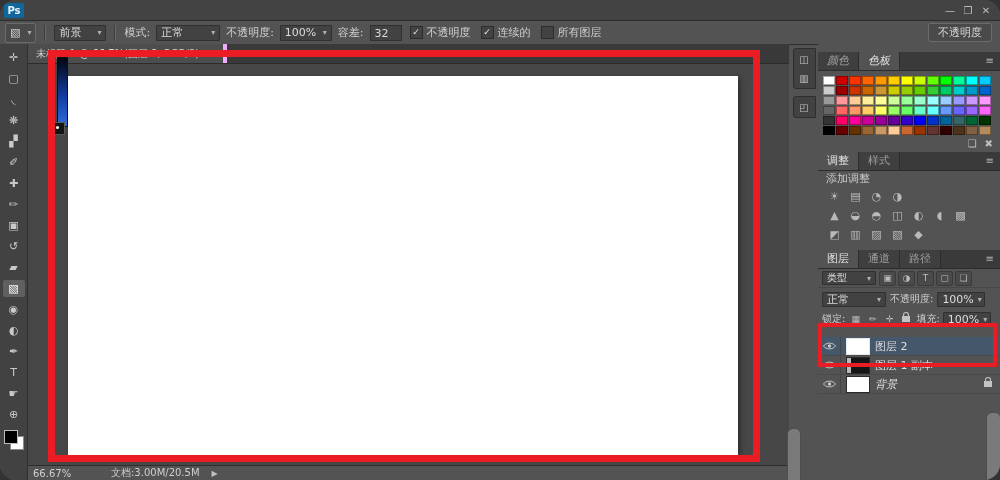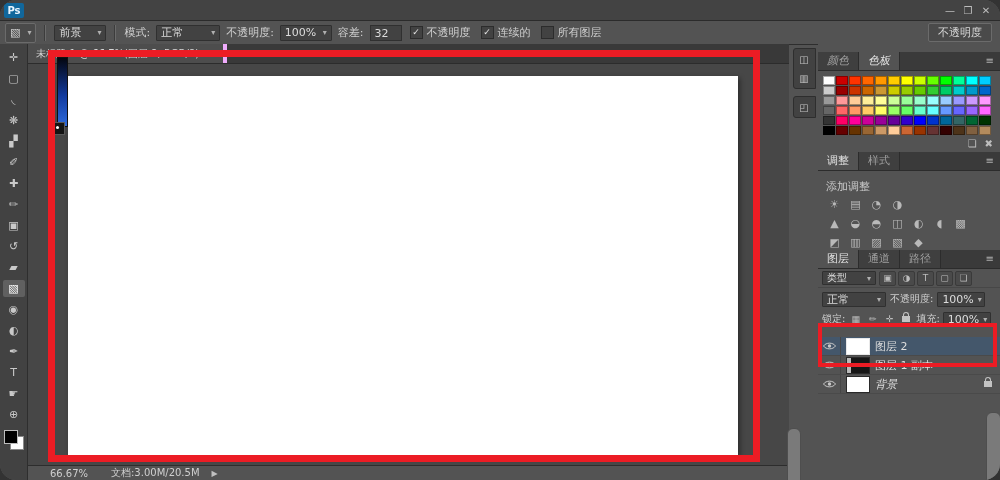--- a/index.html
+++ b/index.html
@@ -61,21 +61,21 @@
     border-right:4px solid #f0abfc;font-size:10px;color:#d6d6d6;height:19px;white-space:nowrap;}
   .doc-close{color:#a8a8a8;font-size:10px;}
   .canvas-white{position:absolute;left:40px;top:32px;width:670px;height:379px;background:#ffffff;
     box-shadow:2px 2px 5px rgba(0,0,0,.4);}
   .gradient-strip{position:absolute;left:29px;top:13px;width:9px;height:68px;border:1px solid #101010;
     background:linear-gradient(180deg,#04060e 0%,#123a9e 55%,#2f6bdc 100%);}
   .gradient-stop{position:absolute;left:24px;top:78px;width:11px;height:11px;background:#141414;border:1px solid #5a5a5a;}
   .gradient-stop::after{content:"";position:absolute;left:3px;top:3px;width:3px;height:3px;background:#fff;border-radius:50%;}
   .statusbar{position:absolute;left:0;right:0;bottom:0;height:14px;background:#535353;
     border-top:1px solid #2d2d2d;display:flex;align-items:center;font-size:10px;color:#cfcfcf;padding-left:5px;}
-  .status-zoom{width:72px;text-align:center;}
+  .status-zoom{width:72px;}
   .status-doc{margin-left:6px;}
   .status-expand{margin-left:12px;font-size:8px;color:#c0c0c0;}
   
   .dock{position:absolute;left:793px;top:48px;width:22px;display:flex;flex-direction:column;gap:7px;align-items:center;}
   .dock-group{width:21px;background:#424242;border:1px solid #2e2e2e;border-radius:3px 0 0 3px;
     display:flex;flex-direction:column;align-items:center;padding:3px 0;gap:5px;}
   .dock-icon{width:15px;height:14px;display:flex;align-items:center;justify-content:center;color:#c5c5c5;font-size:10px;}
   
   .right-panels{position:absolute;left:818px;top:44px;width:182px;bottom:0;background:#535353;}
   .panel{position:absolute;left:0;right:0;}
@@ -83,21 +83,21 @@
   .panel-tab{padding:0 9px;line-height:18px;font-size:11px;color:#9f9f9f;background:#3f3f3f;
     border-right:1px solid #2c2c2c;white-space:nowrap;}
   .panel-tab.active{background:#535353;color:#e3e3e3;}
   .panel-menu{margin-left:auto;padding:0 6px;line-height:18px;color:#aeaeae;font-size:10px;}
   .color-panel{top:8px;font-style:italic;}
   .swatch-grid{display:grid;grid-template-columns:repeat(13,12px);grid-auto-rows:9px;gap:1px;padding:5px 3px 2px 5px;}
   .swatch{box-sizing:border-box;border:1px solid rgba(0,0,0,.35);}
   .swatch-footer{display:flex;justify-content:flex-end;gap:8px;padding:1px 7px 3px;}
   .footer-icon{color:#bdbdbd;font-size:10px;}
   .adjustments-panel{top:108px;}
-  .adj-add{padding:8px 0 1px 8px;color:#c9c9c9;}
+  .adj-add{padding:0 0 1px 8px;color:#c9c9c9;}
   .adj-row{display:flex;gap:4px;padding:2px 0 2px 8px;}
   .adj-icon{width:17px;height:15px;display:flex;align-items:center;justify-content:center;color:#b9b9b9;font-size:11px;}
   .layers-panel{top:206px;bottom:0;}
   .filter-row{display:flex;align-items:center;gap:3px;padding:2px 4px;height:19px;border-bottom:1px solid #474747;box-sizing:border-box;}
   .filter-dd{width:54px;height:14px;font-size:10px;}
   .mini-icon{width:15px;height:13px;display:flex;align-items:center;justify-content:center;font-size:9px;
     color:#bdbdbd;background:#4a4a4a;border:1px solid #3a3a3a;border-radius:2px;}
   .mini-icon.flat{background:none;border-color:transparent;width:13px;}
   .blend-row{display:flex;align-items:center;gap:4px;padding:3px 4px;height:22px;box-sizing:border-box;}
   .blend-dd{width:64px;height:15px;}

